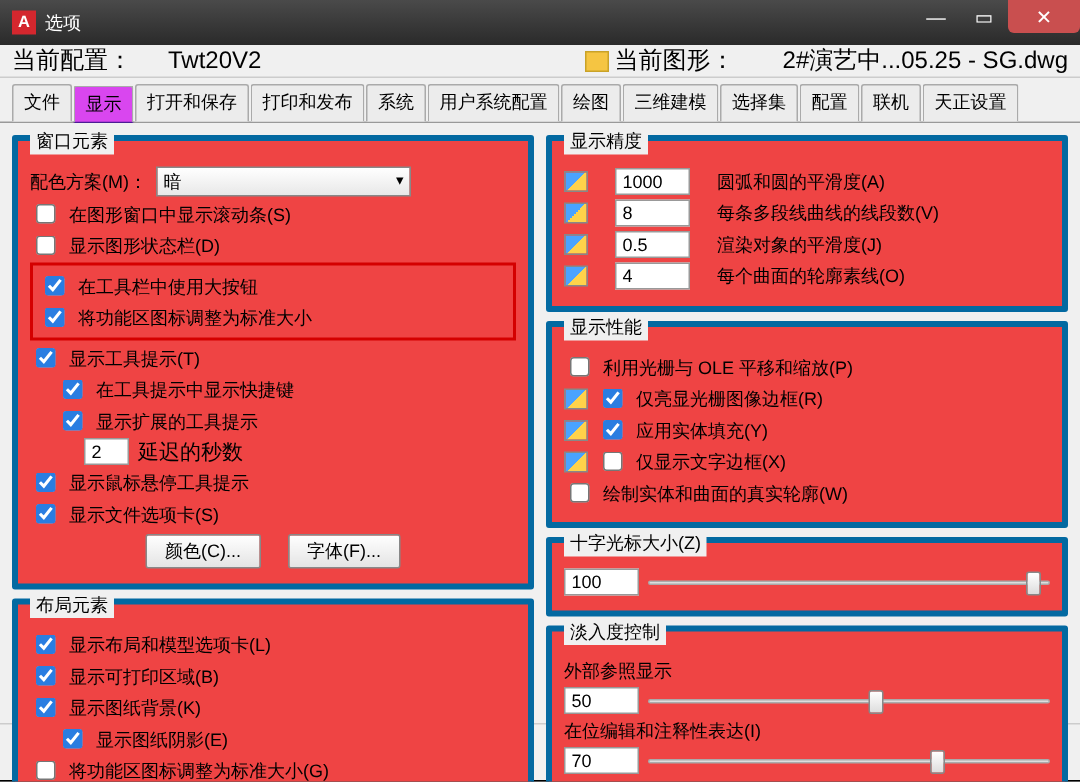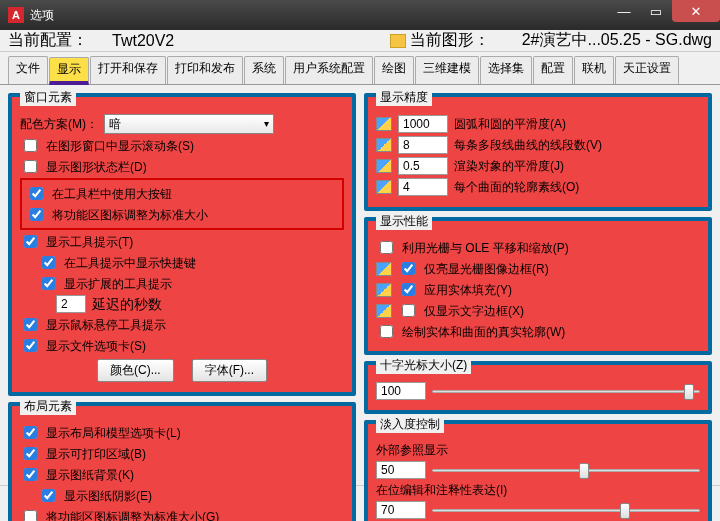--- a/index.html
+++ b/index.html
@@ -8,37 +8,37 @@
   .titlebar { height: 30px; background: linear-gradient(to bottom, #4a4a4a, #2a2a2a); display: flex; align-items: center; padding: 0 8px; color: #fff; position: relative; }
   .titlebar .icon { width: 16px; height: 16px; background: #d4272e; display: inline-flex; align-items: center; justify-content: center; color: #fff; font-weight: bold; font-size: 11px; margin-right: 6px; }
   .titlebar .wincontrols { position: absolute; right: 0; top: 0; display: flex; height: 22px; }
   .wbtn { width: 32px; height: 22px; display: flex; align-items: center; justify-content: center; color: #fff; font-size: 13px; }
   .wbtn.close { width: 48px; background: #c94f4f; border-radius: 0 0 4px 4px; }
   .profilebar { height: 22px; background: #f0f0f0; display: flex; align-items: center; padding: 0 8px; border-bottom: 1px solid #ccc; font-size: 16px; }
   .profilebar .spacer { flex: 1; }
   .profilebar .dwgicon { width: 16px; height: 14px; background: #f5c542; border: 1px solid #c9a227; margin-right: 4px; display:inline-block; }
   .tabs { display: flex; padding: 4px 8px 0 8px; background: #f0f0f0; border-bottom: 1px solid #999; }
   .tab { padding: 3px 7px; border: 1px solid #aaa; border-bottom: none; background: #ececec; margin-right: 1px; font-size: 12px; border-radius: 2px 2px 0 0; cursor: pointer; }
-  .tab.active { background: #fde047; border-bottom: 4px solid #4c1d95; position: relative; top: 1px; }
+  .tab.active { background: #d946ef; border-bottom: 1px solid #4c1d95; position: relative; top: 1px; }
   .content { display: flex; padding: 8px; gap: 8px; background: #f0f0f0; height: 400px; }
   .col { flex: 1; display: flex; flex-direction: column; gap: 6px; }
   .group { border: 4px solid #0369a1; border-radius: 2px; padding: 6px 8px 8px 8px; background: #ef4444; position: relative; }
   .group .legend { position: relative; top: -14px; background: #f0f0f0; padding: 0 4px; display: inline-block; font-size: 12px; margin-bottom: -8px; }
   .group-inner { margin-top: -6px; }
   .row { display: flex; align-items: center; gap: 6px; margin: 2px 0; line-height: 18px; }
   .row.indent1 { padding-left: 18px; }
   .row.indent2 { padding-left: 36px; }
   input[type=checkbox] { width: 13px; height: 13px; accent-color: #2a7de1; }
   .txtinput { width: 50px; height: 18px; border: 1px solid #999; background: #fff; padding: 0 4px; font-size: 12px; }
   .txtinput.sm { width: 30px; }
   .select { width: 170px; height: 20px; border: 1px solid #888; background: linear-gradient(#fff,#e8e8e8); display: flex; align-items: center; padding: 0 4px; position: relative; }
   .select:after { content: "▾"; position: absolute; right: 4px; font-size: 10px; }
   .btn { border: 1px solid #888; background: linear-gradient(#fff,#e4e4e4); padding: 2px 12px; border-radius: 2px; cursor: pointer; font-size: 12px; }
   .redbox { border: 2px solid #d40000; padding: 2px 4px; margin: 2px 0; }
-  .precrow { display: flex; align-items: center; gap: 6px; margin: 3px 0; }
+  .precrow { display: flex; align-items: center; gap: 18px; margin: 3px 0; }
   .coloricon { width: 16px; height: 14px; border: 1px solid #888; display: inline-block; background: linear-gradient(135deg,#4aa3ff 50%,#ffd24a 50%); }
   .slider-row { display: flex; align-items: center; gap: 6px; margin: 2px 0; }
   .slider { flex: 1; height: 18px; position: relative; }
   .slider .track { position: absolute; left: 0; right: 0; top: 8px; height: 3px; background: #ddd; border: 1px solid #aaa; border-radius: 2px; }
   .slider .thumb { position: absolute; top: 2px; width: 10px; height: 16px; background: linear-gradient(#fff,#ddd); border: 1px solid #888; border-radius: 2px; }
   .bottombar { height: 38px; background: #f0f0f0; display: flex; align-items: center; justify-content: flex-end; padding: 0 14px; gap: 10px; border-top: 1px solid #ccc; }
   .bottombar .btn { min-width: 70px; text-align: center; }
   .sublabel { font-size: 14px; }
 </style>
 </head>

